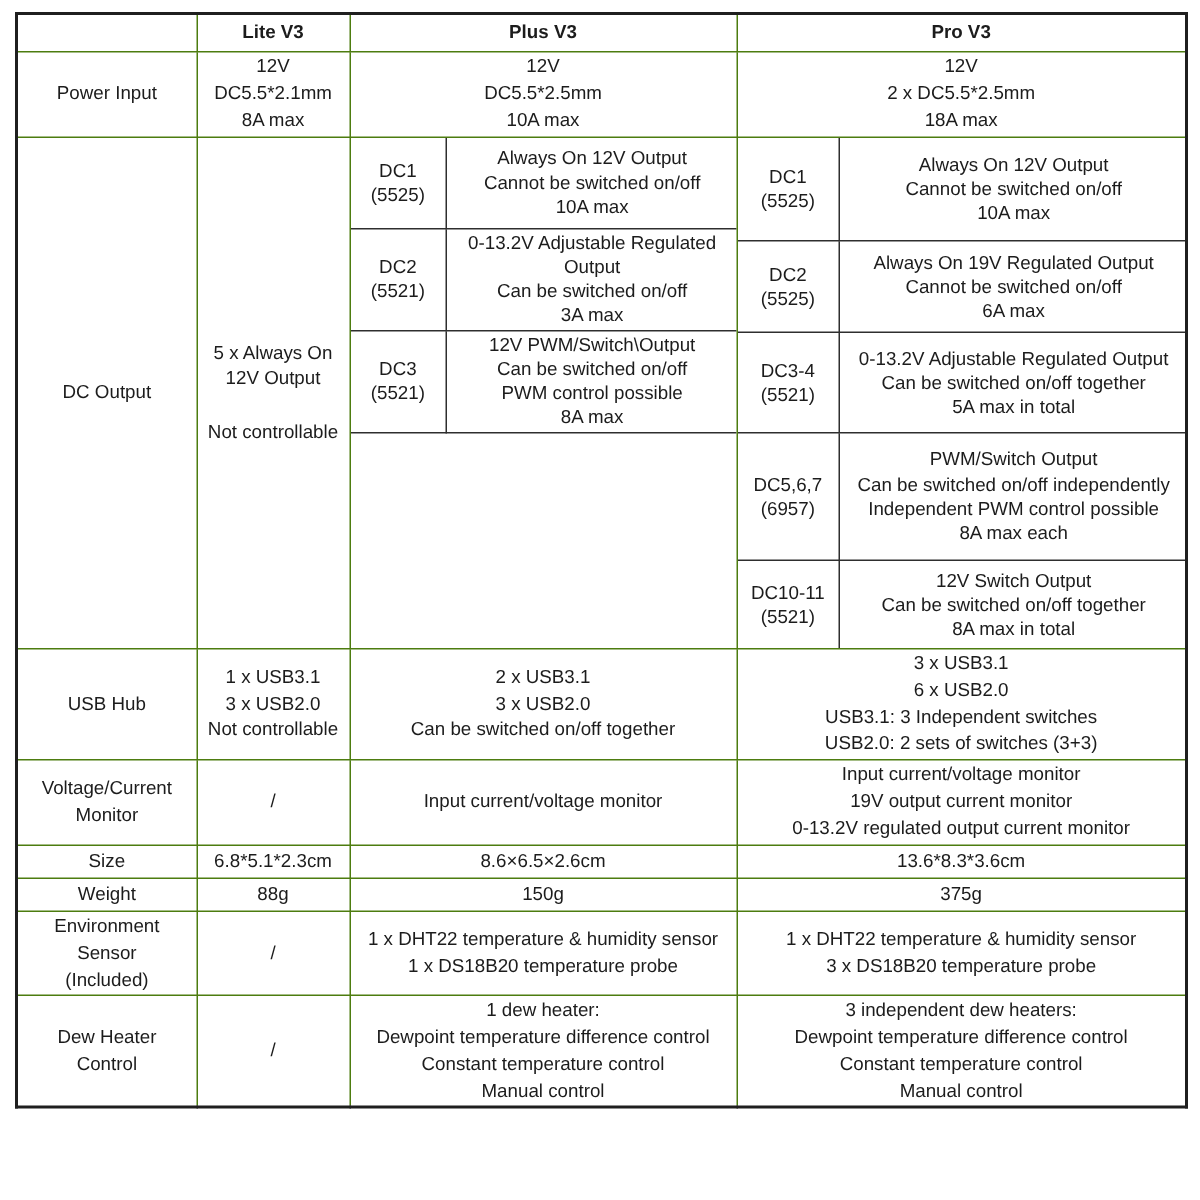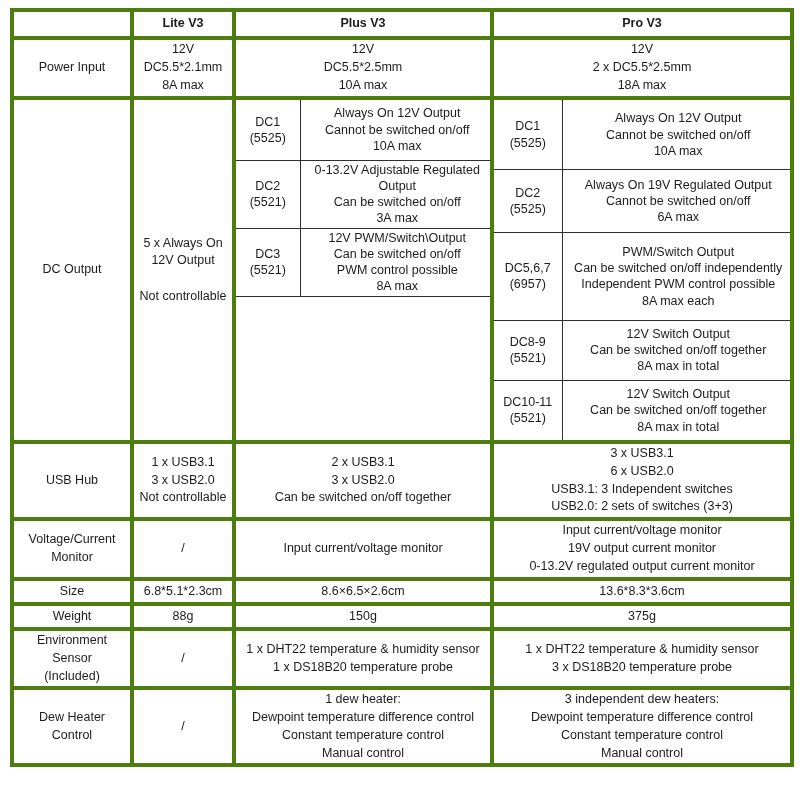--- a/index.html
+++ b/index.html
@@ -10,21 +10,21 @@
     color: #1c1c1c;
   }
   table.main {
     border-collapse: collapse;
     table-layout: fixed;
     width: 780px;
     margin: 8px 10px 0 10px;
     border: 2px solid #1f1f1f;
   }
   table.main > tbody > tr > td {
-    border: 4px solid #4d7c0f;
+    border: 1px solid #4d7c0f;
     text-align: center;
     vertical-align: middle;
     padding: 1px 3px;
     font-size: 12.5px;
     line-height: 1.42;
     white-space: pre-line;
     overflow: hidden;
   }
   td.hdr {
     font-weight: bold;
@@ -142,34 +142,34 @@
 Cannot be switched on/off
 10A max</td>
             </tr>
             <tr class="dcr sh54">
               <td class="port">DC2
 (5525)</td>
               <td>Always On 19V Regulated Output
 Cannot be switched on/off
 6A max</td>
             </tr>
+            <tr class="dcr sh58">
+              <td class="port">DC3-4
+(5521)</td>
+              <td>0-13.2V Adjustable Regulated Output
+Can be switched on/off together
+5A max in total</td>
+            </tr>
             <tr class="dcr sh75">
               <td class="port">DC5,6,7
 (6957)</td>
               <td>PWM/Switch Output
 Can be switched on/off independently
 Independent PWM control possible
 8A max each</td>
-            </tr>
-            <tr class="dcr sh46">
-              <td class="port">DC8-9
-(5521)</td>
-              <td>12V Switch Output
-Can be switched on/off together
-8A max in total</td>
             </tr>
             <tr class="dcr sh47">
               <td class="port">DC10-11
 (5521)</td>
               <td>12V Switch Output
 Can be switched on/off together
 8A max in total</td>
             </tr>
           </tbody>
         </table>

